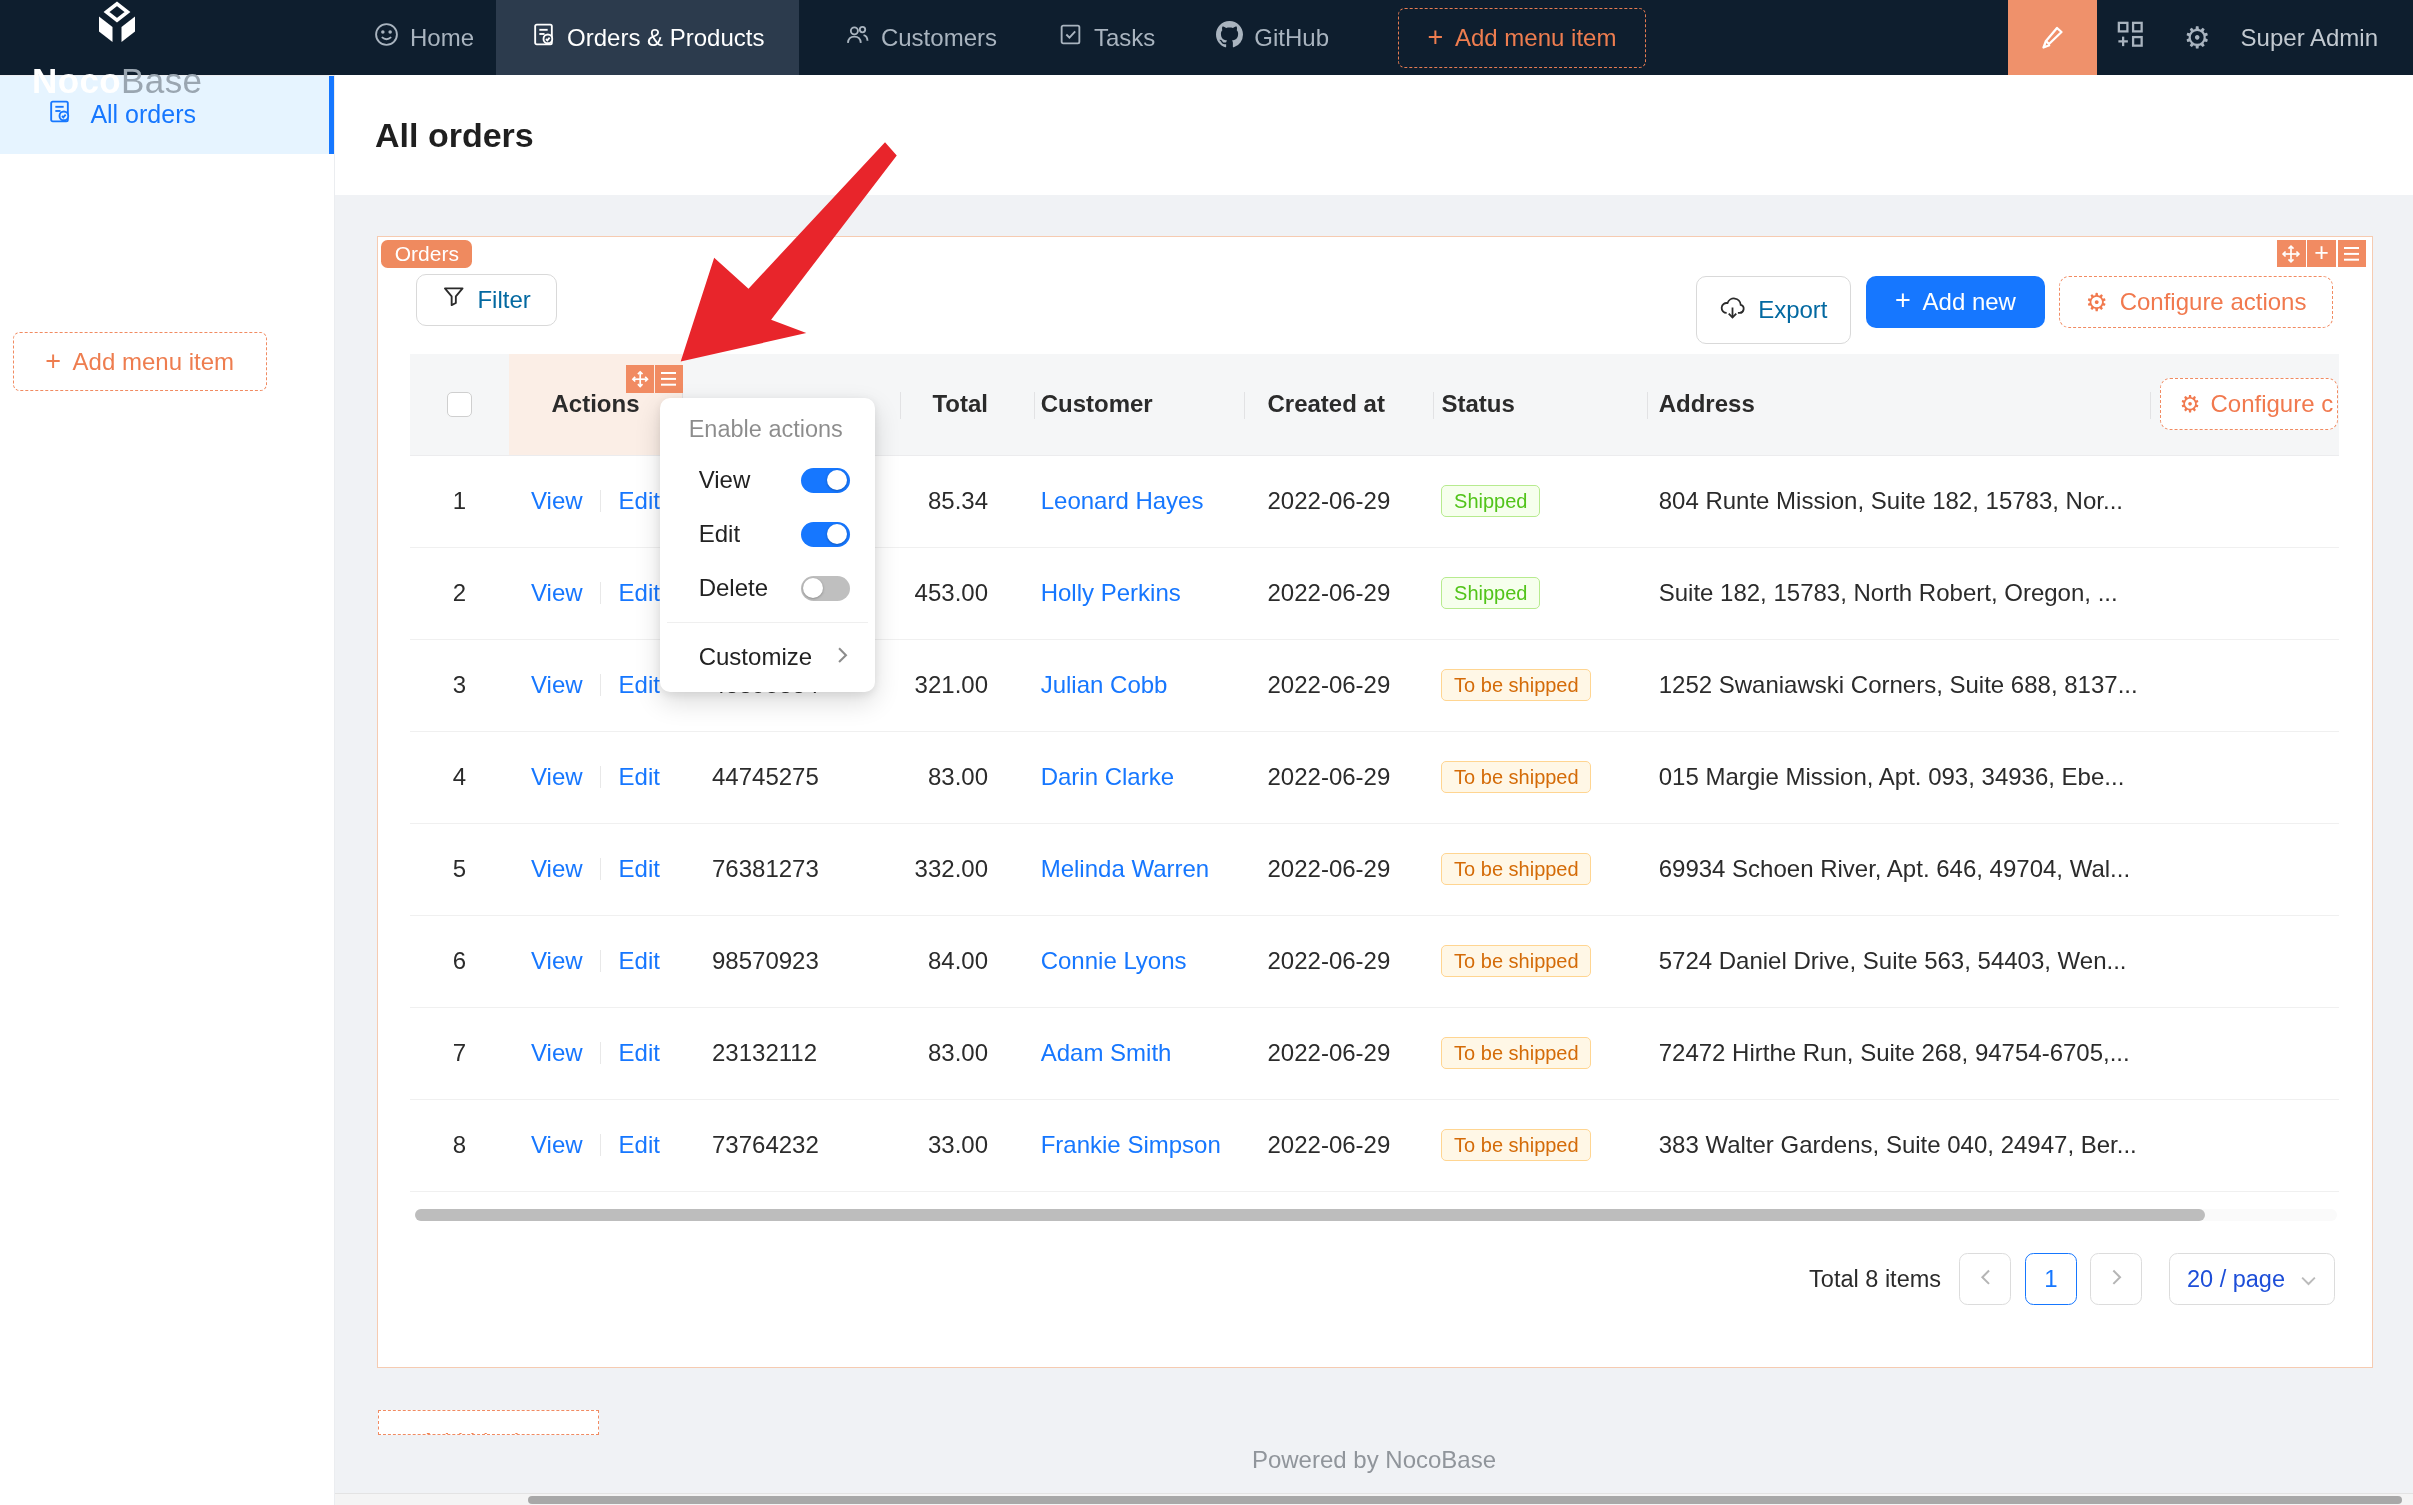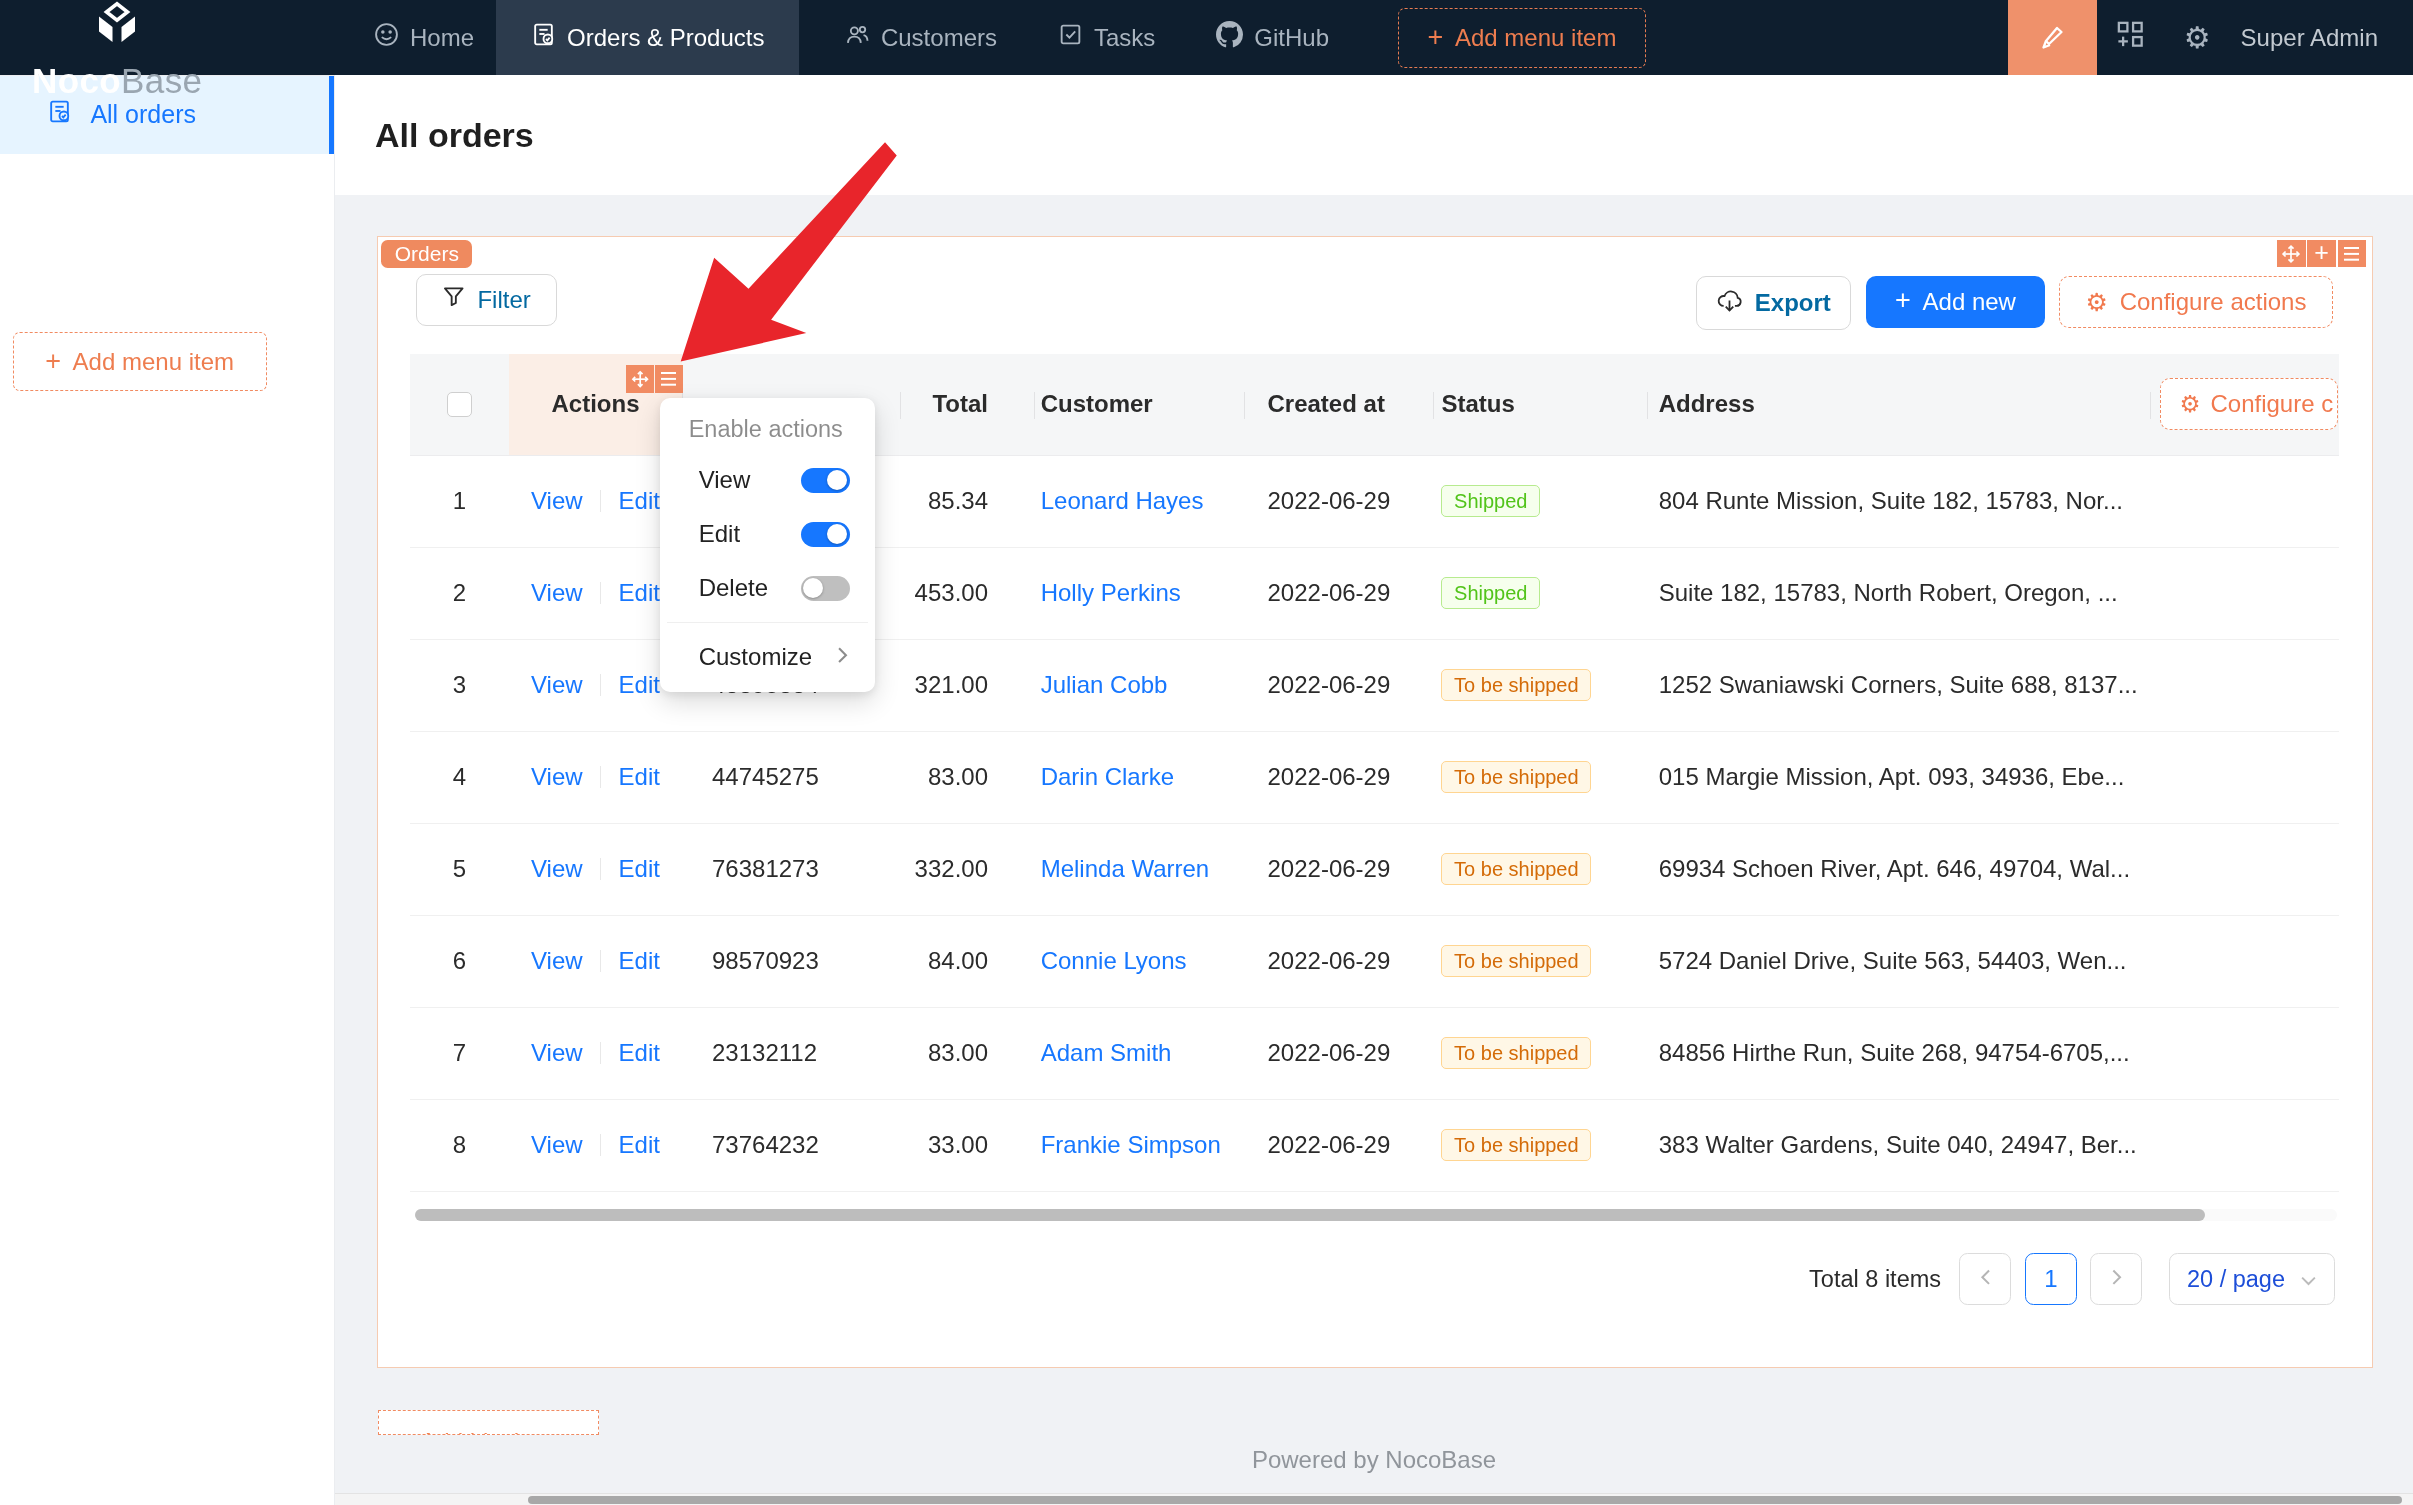--- a/index.html
+++ b/index.html
@@ -44,21 +44,21 @@
   .corner-icons { position:absolute; top:3.4px; right:5.9px; display:flex; gap:1.7px; z-index:12; }
   .sq { width:28.5px; height:27px; background:#f18b62; color:#fff; display:flex; align-items:center; justify-content:center; cursor:pointer; }
   .sq .bars { display:block; width:15px; height:2.5px; background:#fff; box-shadow:0 5.9px 0 #fff, 0 11.7px 0 #fff; margin-top:-11.7px; }
   .sq .plus { font-size:25px; font-weight:400; line-height:1; margin-top:-2.5px; }
 
   .btn { display:flex; align-items:center; justify-content:center; gap:11.7px; border-radius:10px; font-size:24px; cursor:pointer; background:#fff; }
   .btn-default { border:1.7px solid #d9d9d9; color:#0369a1; }
   .btn-primary { background:#1677ff; color:#fff; border:none; }
   .btn-dashed-orange { border:1.7px dashed #f18b62; color:#f1794e; }
   #filter-btn { position:absolute; left:38px; top:37px; width:141px; height:52px; }
-  #export-btn { position:absolute; left:1318px; top:39px; width:155px; height:54px;font-weight:bold; }
+  #export-btn { position:absolute; left:1318px; top:39px; width:155px; height:68px; }
   #addnew-btn { position:absolute; left:1488px; top:39px; width:179px; height:52px; }
   #cfgactions-btn { position:absolute; left:1681px; top:39px; width:274px; height:52px; }
 
   
   .tbl-wrap { position:absolute; left:32px; top:117px; width:1927px; }
   table { border-collapse:collapse; table-layout:fixed; width:1927px; }
   th { height:101px; background:#f5f6f7; font-weight:600; font-size:24px; color:#2b2b2b; text-align:left; position:relative; border-bottom:0.8px solid #ececee; }
   th.sep::before { content:''; position:absolute; left:0; top:38px; height:27px; width:0.8px; background:#e2e2e4; }
   th.col-actions { background:#fbeee6; text-align:center; }
   td { height:92px; border-bottom:0.8px solid #f0f0f0; font-size:24px; color:#2b2b2b; background:#fff; }
@@ -436,21 +436,21 @@
               <td class="cell-actions"><span class="act-wrap">
                   <a class="link">View</a>
                   <span class="act-sep"></span>
                   <a class="link">Edit</a>
                 </span></td>
               <td class="cell-num">23132112</td>
               <td class="cell-total">83.00</td>
               <td class="cell-customer"><a class="link">Adam Smith</a></td>
               <td class="cell-date">2022-06-29</td>
               <td class="cell-status"><span class="badge badge-warning">To be shipped</span></td>
-              <td class="cell-address">84856 Hirthe Run, Suite 268, 94754-6705,...</td>
+              <td class="cell-address">72472 Hirthe Run, Suite 268, 94754-6705,...</td>
               <td></td>
             </tr>
             <tr>
               <td class="cell-idx">8</td>
               <td class="cell-actions"><span class="act-wrap">
                   <a class="link">View</a>
                   <span class="act-sep"></span>
                   <a class="link">Edit</a>
                 </span></td>
               <td class="cell-num">73764232</td>

